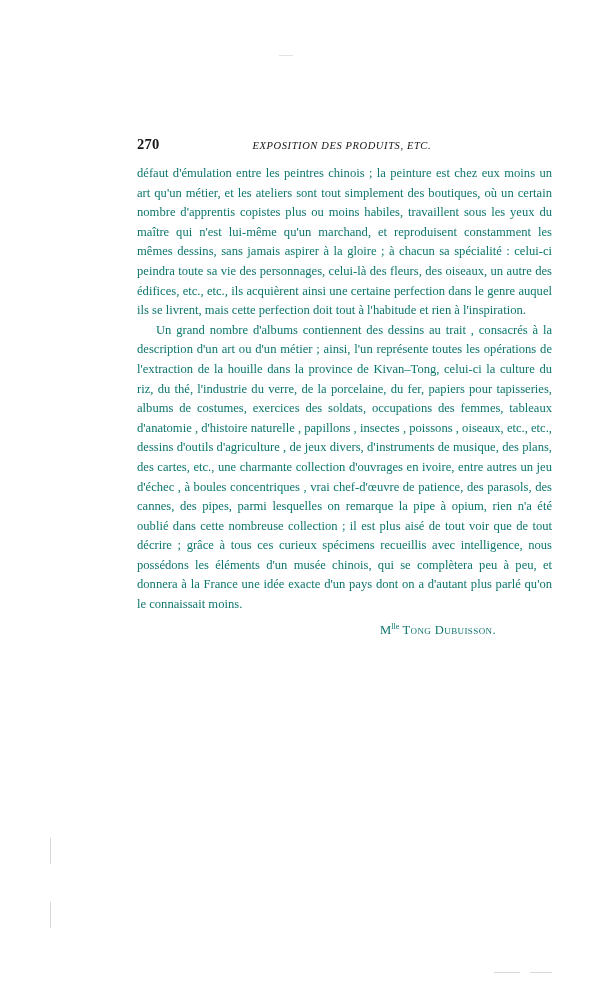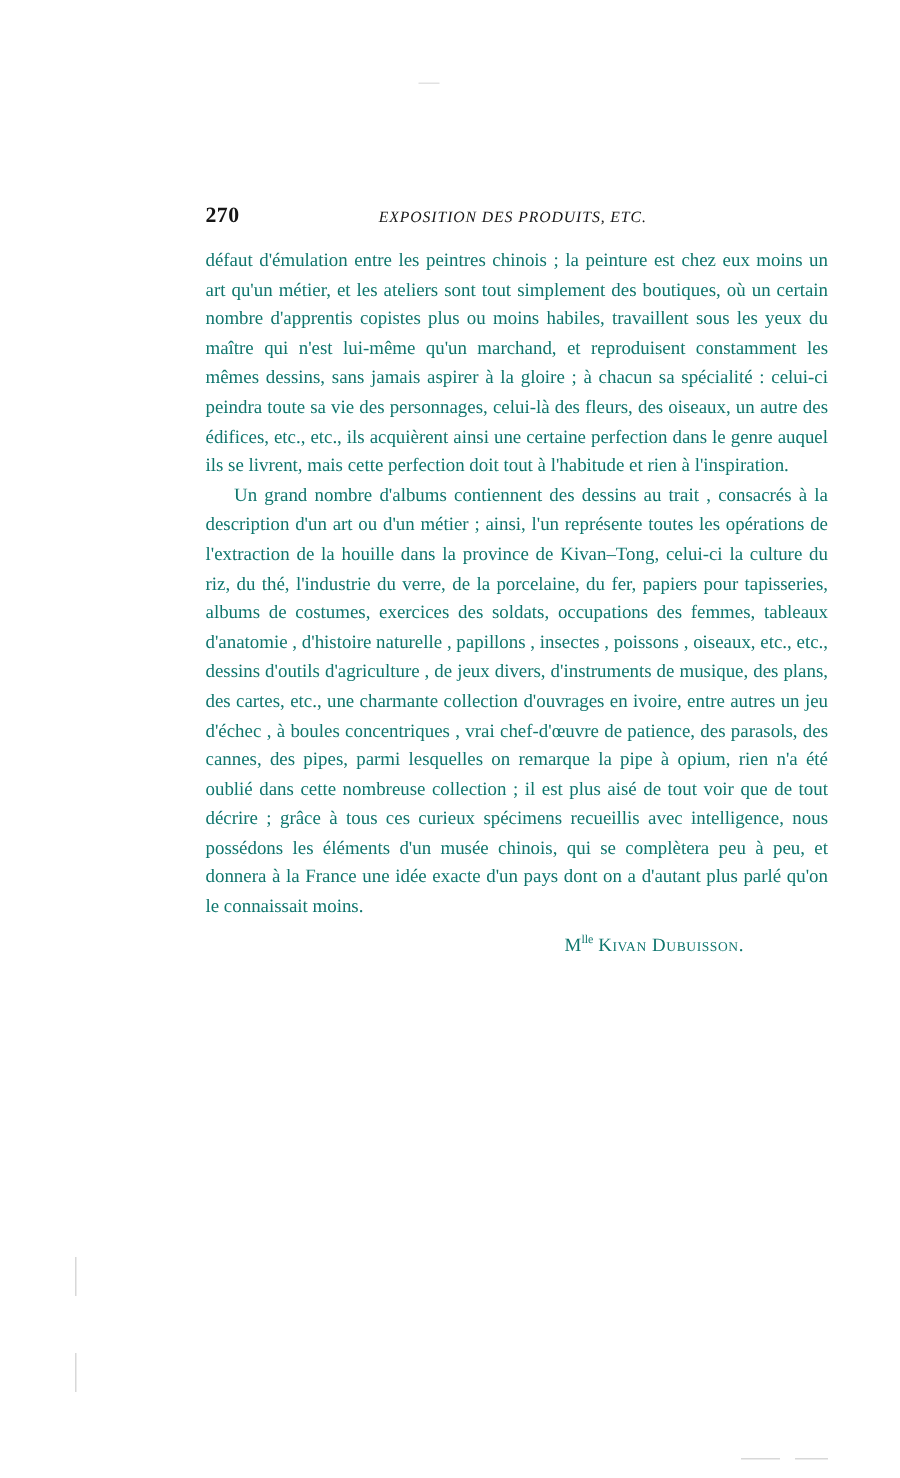--- a/index.html
+++ b/index.html
@@ -102,21 +102,21 @@
   <div class="page-header">
     <span class="folio">270</span>
     <span class="running-head">EXPOSITION DES PRODUITS, ETC.</span>
   </div>
 
   <div class="body-text">
     <p>défaut d'émulation entre les peintres chinois ; la peinture est chez eux moins un art qu'un métier, et les ateliers sont tout simplement des boutiques, où un certain nombre d'apprentis copistes plus ou moins habiles, travaillent sous les yeux du maître qui n'est lui-même qu'un marchand, et reproduisent constamment les mêmes dessins, sans jamais aspirer à la gloire ; à chacun sa spécialité : celui-ci peindra toute sa vie des personnages, celui-là des fleurs, des oiseaux, un autre des édifices, etc., etc., ils acquièrent ainsi une certaine perfection dans le genre auquel ils se livrent, mais cette perfection doit tout à l'habitude et rien à l'inspiration.</p>
     <p class="indent">Un grand nombre d'albums contiennent des dessins au trait , consacrés à la description d'un art ou d'un métier ; ainsi, l'un représente toutes les opérations de l'extraction de la houille dans la province de Kivan–Tong, celui-ci la culture du riz, du thé, l'industrie du verre, de la porcelaine, du fer, papiers pour tapisseries, albums de costumes, exercices des soldats, occupations des femmes, tableaux d'anatomie , d'histoire naturelle , papillons , insectes , poissons , oiseaux, etc., etc., dessins d'outils d'agriculture , de jeux divers, d'instruments de musique, des plans, des cartes, etc., une charmante collection d'ouvrages en ivoire, entre autres un jeu d'échec , à boules concentriques , vrai chef-d'œuvre de patience, des parasols, des cannes, des pipes, parmi lesquelles on remarque la pipe à opium, rien n'a été oublié dans cette nombreuse collection ; il est plus aisé de tout voir que de tout décrire ; grâce à tous ces curieux spécimens recueillis avec intelligence, nous possédons les éléments d'un musée chinois, qui se complètera peu à peu, et donnera à la France une idée exacte d'un pays dont on a d'autant plus parlé qu'on le connaissait moins.</p>
     <div class="signature">
       <span class="mlle"><span>M</span><sup>lle</sup></span>
-      <span class="name">Kivan Dubuisson.</span>
+      <span class="name">Tong Dubuisson.</span>
     </div>
   </div>
 
   <div class="edge-mark mark-left-1"></div>
   <div class="edge-mark mark-left-2"></div>
   <div class="edge-mark mark-bottom-1"></div>
   <div class="edge-mark mark-bottom-2"></div>
 
 </div>
 

